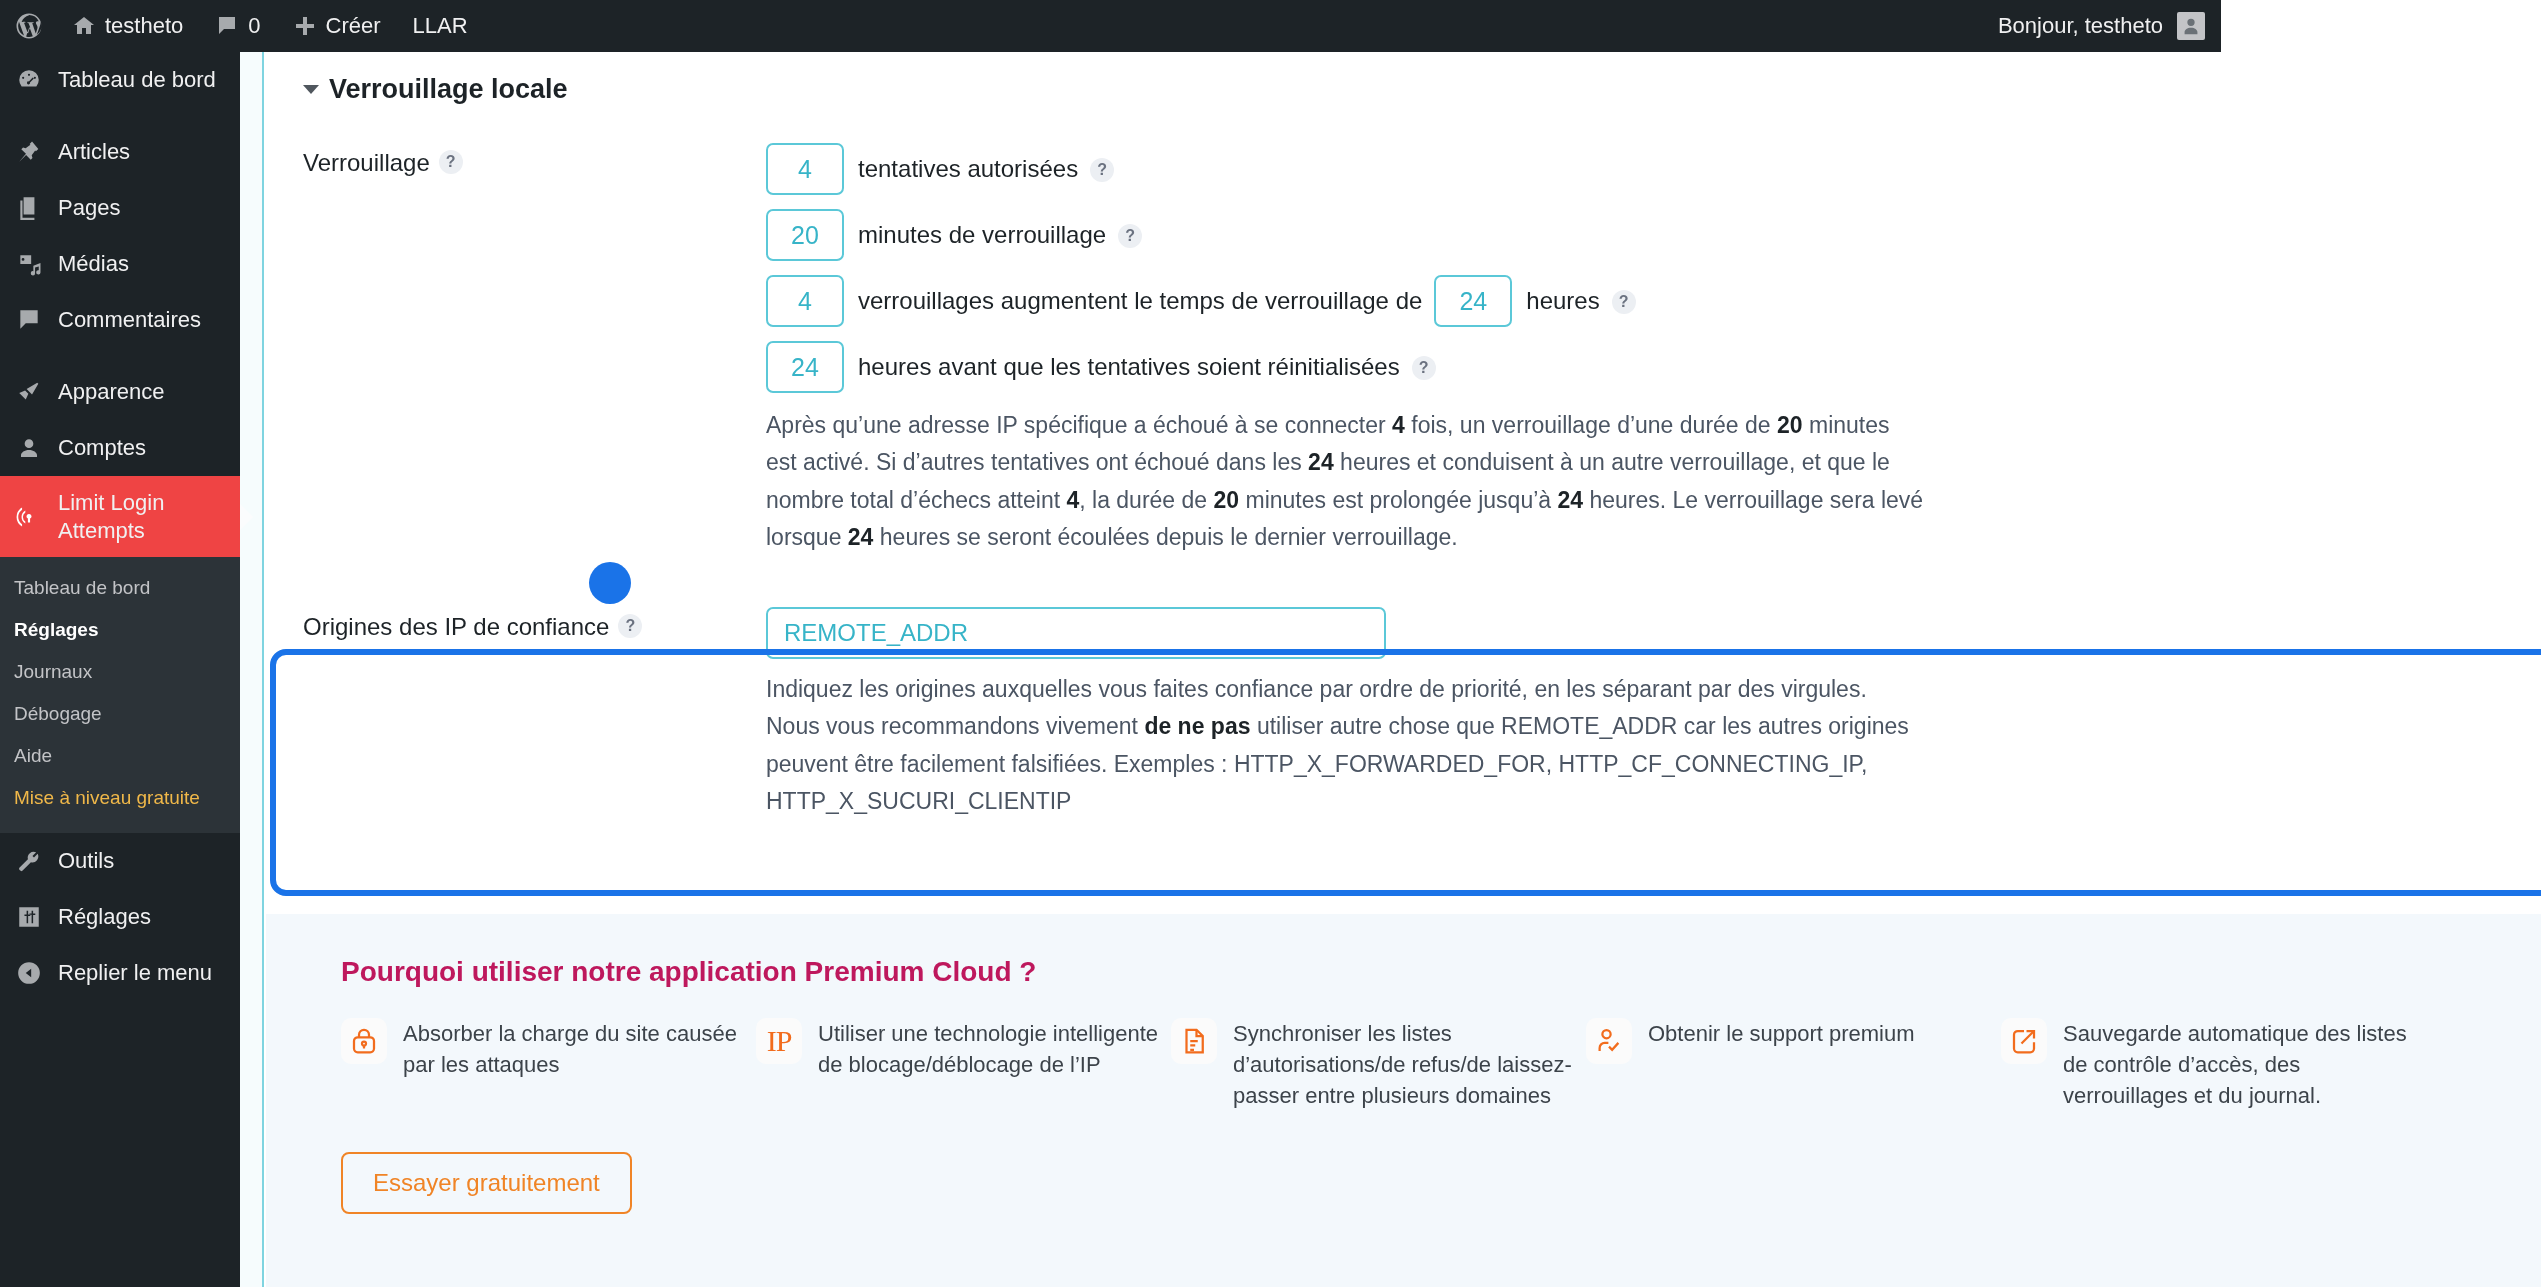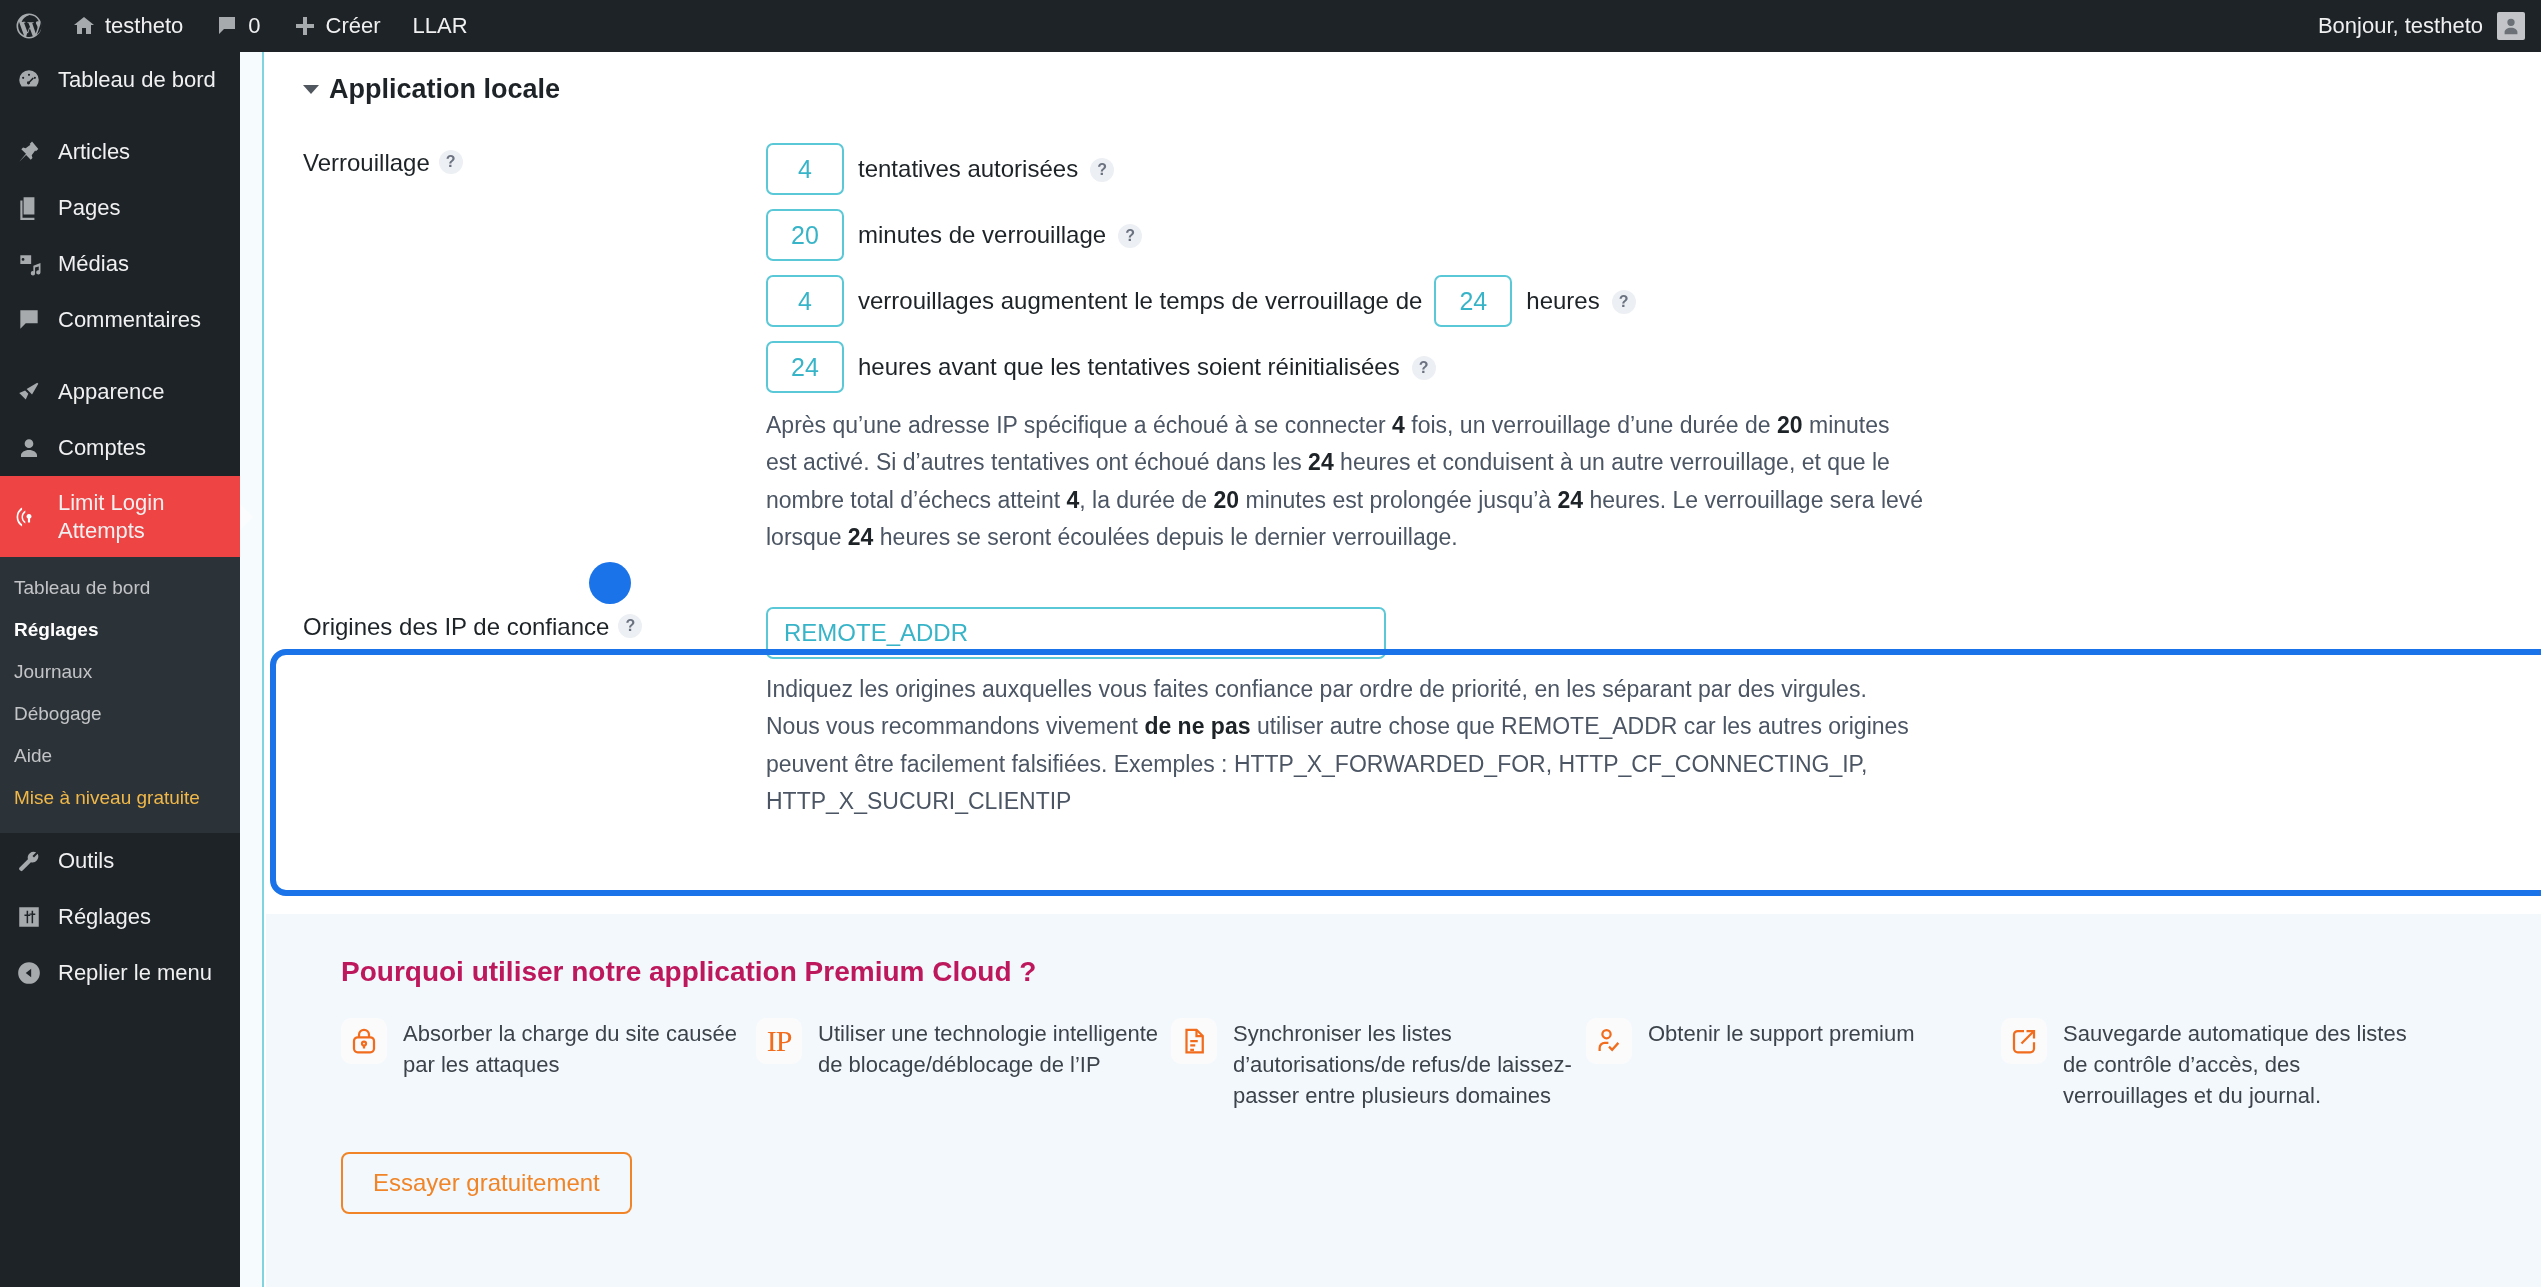--- a/index.html
+++ b/index.html
@@ -6,21 +6,21 @@
   html, body {
     width: 2541px; height: 1287px;
     font-family: "Liberation Sans", sans-serif;
     background: #ffffff;
     overflow: hidden;
   }
 
   
   #adminbar {
     position: absolute; top: 0; left: 0;
-    width: 2541px; height: 52px;
+    width: 2221px; height: 52px;
     background: #1d2327;
     display: flex; align-items: center;
     color: #f0f0f1;
     font-size: 22px;
     z-index: 40;
   }
   .ab-item {
     display: flex; align-items: center; gap: 9px;
     height: 52px; padding: 0 16px;
     color: #f0f0f1; white-space: nowrap;
@@ -372,21 +372,21 @@
 </div>
 
 <div id="content">
 
   <div id="content-edge"></div>
 
   <div class="panel">
 
     <div class="section-head">
       <span class="caret"></span>
-      <span>Application locale</span>
+      <span>Verrouillage locale</span>
     </div>
 
     <div class="field-row" style="margin-top:38px;">
       <div class="field-label">
         <span>Verrouillage</span>
         <span class="help">?</span>
       </div>
       <div class="field-body">
 
         <div class="num-line">

